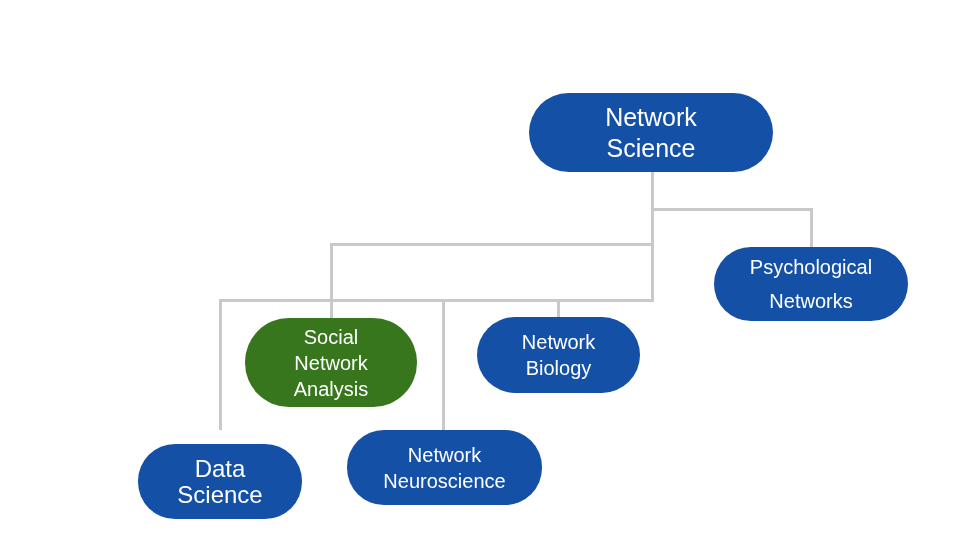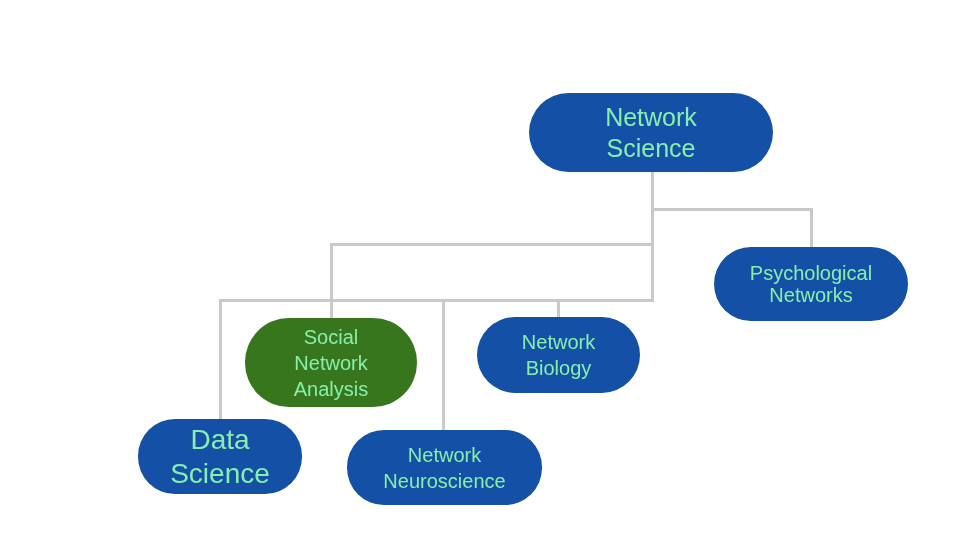--- a/index.html
+++ b/index.html
@@ -18,48 +18,48 @@
   .line {
     position: absolute;
     background: #c9c9c9;
   }
   .node {
     position: absolute;
     display: flex;
     align-items: center;
     justify-content: center;
     text-align: center;
-    color: #86efac;
+    color: #ffffff;
     box-sizing: border-box;
   }
   .node .label {
     white-space: pre-line;
   }
   .node-blue  { background: #1450a5; }
   .node-green { background: #38761d; }
 
   #node-network-science {
     left: 529px; top: 93px; width: 244px; height: 79px;
     border-radius: 40px; font-size: 25px; line-height: 31px;
   }
   #node-psychological-networks {
     left: 714px; top: 247px; width: 194px; height: 74px;
-    border-radius: 37px; font-size: 20px; line-height: 22px;
+    border-radius: 37px; font-size: 20px; line-height: 34px;
   }
   #node-social-network-analysis {
     left: 245px; top: 318px; width: 172px; height: 89px;
     border-radius: 44px; font-size: 20px; line-height: 26px;
   }
   #node-network-biology {
     left: 477px; top: 317px; width: 163px; height: 76px;
     border-radius: 38px; font-size: 20px; line-height: 26px;
   }
   #node-data-science {
-    left: 138px; top: 419px; width: 164px; height: 75px;
-    border-radius: 37px; font-size: 28px; line-height: 34px;
+    left: 138px; top: 444px; width: 164px; height: 75px;
+    border-radius: 37px; font-size: 24px; line-height: 26px;
   }
   #node-network-neuroscience {
     left: 347px; top: 430px; width: 195px; height: 75px;
     border-radius: 37px; font-size: 20px; line-height: 26px;
   }
 
   
   #seg-root-stem   { left: 651px; top: 172px; width: 3px;   height: 130px; }
   #seg-psych-h     { left: 651px; top: 208px; width: 162px; height: 3px;   }
   #seg-psych-v     { left: 810px; top: 208px; width: 3px;   height: 39px;  }

